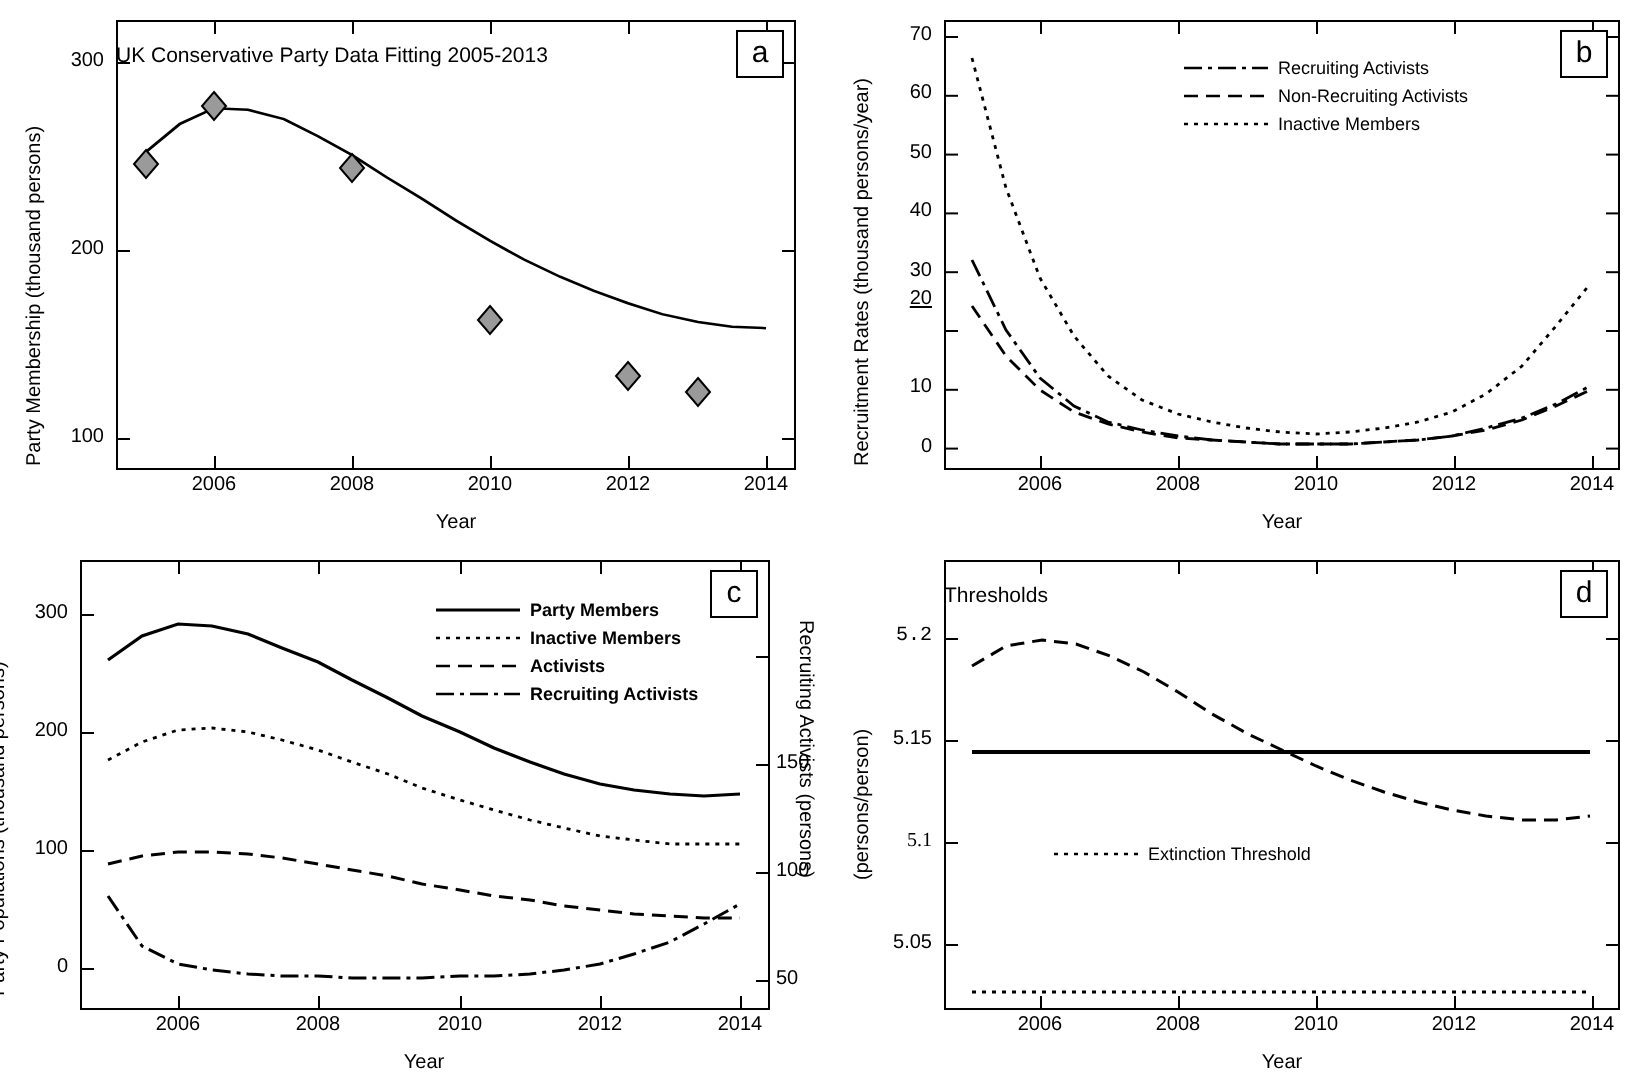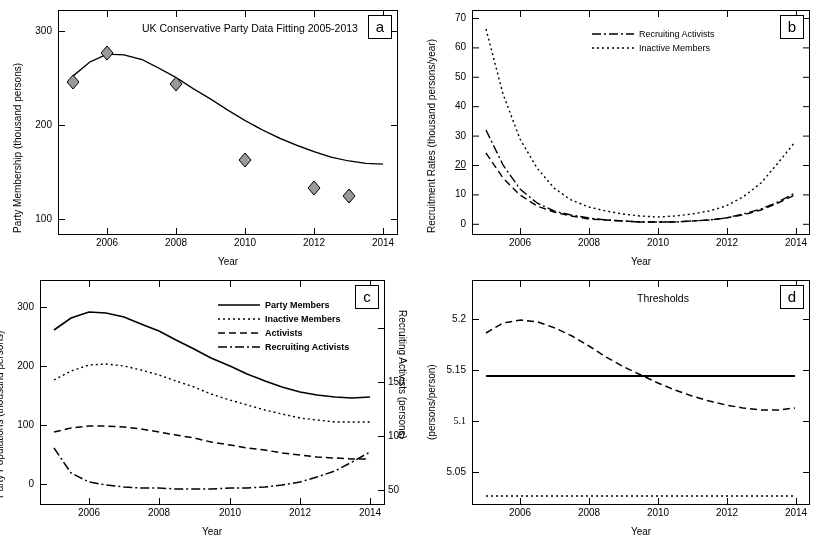--- a/index.html
+++ b/index.html
@@ -6,21 +6,21 @@
   body{width:821px;height:545px;font-family:"Liberation Sans",sans-serif;color:#000;}
   #root{position:relative;width:821px;height:545px;}
   .panel{position:absolute;}
   .plotbox{position:absolute;border:1px solid #000;background:#fff;box-sizing:border-box;}
   .axis-label{position:absolute;font-size:10px;color:#000;text-align:center;}
   .ylabel{position:absolute;font-size:10px;transform-origin:0 0;white-space:nowrap;}
   .tick-x{position:absolute;font-size:10px;text-align:center;width:60px;}
   .tick-y{position:absolute;font-size:10px;text-align:right;width:34px;}
   .panel-letter{position:absolute;border:1px solid #000;background:#fff;font-size:15px;
                 width:22px;height:22px;line-height:22px;text-align:center;}
-  .title{position:absolute;font-size:10.5px;text-align:center;white-space:nowrap;margin-left:22px;}
+  .title{position:absolute;font-size:10.5px;text-align:left;white-space:nowrap;}
   .legend{position:absolute;font-size:9px;}
   .legend-row{display:flex;align-items:center;height:14px;}
   .legend-key{width:42px;height:10px;margin-right:5px;flex:0 0 42px;}
   .legend-text{white-space:nowrap;}
   svg{display:block;}
 </style>
 </head>
 <body>
 
 <div id="root">
@@ -112,39 +112,47 @@
 
         <polyline fill="none" stroke="#000" stroke-width="1.4" stroke-dasharray="7,4" points="13,142 30,167 47,184 64,195 81,201 98,205 116,208 133,209 150,210 167,211 185,211 202,211 219,210 236,209 253,207 270,204 288,199 305,192 322,184"></polyline>
       </svg>
     </div>
     <div class="panel-letter" style="left:780px;top:15px;">b</div>
     <div class="tick-y" style="left:432px;top:12px;">70</div>
     <div class="tick-y" style="left:432px;top:41px;">60</div>
     <div class="tick-y" style="left:432px;top:71px;">50</div>
     <div class="tick-y" style="left:432px;top:100px;">40</div>
     <div class="tick-y" style="left:432px;top:130px;">30</div>
-    <div class="tick-y" style="left:432px;top:159px;text-decoration:underline;">20</div>
+    <div class="tick-y" style="left:432px;top:144px;text-decoration:underline;">20</div>
     <div class="tick-y" style="left:432px;top:188px;">10</div>
     <div class="tick-y" style="left:432px;top:218px;">0</div>
     <div class="tick-x" style="left:490px;top:237px;">2006</div>
     <div class="tick-x" style="left:559px;top:237px;">2008</div>
     <div class="tick-x" style="left:628px;top:237px;">2010</div>
     <div class="tick-x" style="left:697px;top:237px;">2012</div>
     <div class="tick-x" style="left:766px;top:237px;">2014</div>
     <div class="axis-label" style="left:561px;top:256px;width:160px;">Year</div>
     <div class="ylabel" style="left:426px;top:233px;transform:rotate(-90deg);">Recruitment Rates (thousand persons/year)</div>
 
     <div class="legend" style="left:592px;top:27px;">
       <div class="legend-row">
         <span class="legend-key">
           <svg width="42" height="10">
               <line x1="0" y1="5" x2="42" y2="5" stroke="#000" stroke-width="1.3" stroke-dasharray="9,3,2,3"></line>
             </svg>
         </span>
         <span class="legend-text">Recruiting Activists</span>
+      </div>
+      <div class="legend-row">
+        <span class="legend-key">
+          <svg width="42" height="10">
+              <line x1="0" y1="5" x2="42" y2="5" stroke="#000" stroke-width="1.3" stroke-dasharray="7,4"></line>
+            </svg>
+        </span>
+        <span class="legend-text">Non-Recruiting Activists</span>
       </div>
       <div class="legend-row">
         <span class="legend-key">
           <svg width="42" height="10">
               <line x1="0" y1="5" x2="42" y2="5" stroke="#000" stroke-width="1.3" stroke-dasharray="2,3"></line>
             </svg>
         </span>
         <span class="legend-text">Inactive Members</span>
       </div>
     </div>
@@ -262,29 +270,37 @@
 
         <line x1="13" y1="95" x2="322" y2="95" stroke="#000" stroke-width="2"></line>
 
         <polyline fill="none" stroke="#000" stroke-width="1.5" stroke-dasharray="7,4" points="13,52 30,42 48,39 65,41 82,47 99,55 116,65 133,76 151,86 168,94 185,102 202,109 219,115 236,120 253,124 270,127 288,129 305,129 322,127"></polyline>
 
         <line x1="13" y1="215" x2="322" y2="215" stroke="#000" stroke-width="1.4" stroke-dasharray="2,3"></line>
       </svg>
     </div>
     <div class="title" style="left:472px;top:292px;width:338px;">Thresholds</div>
     <div class="panel-letter" style="left:780px;top:285px;">d</div>
-    <div class="tick-y" style="left:432px;top:313px;">5.2</div>
+    <div class="tick-y" style="left:432px;top:313px;font-family:Liberation Mono, monospace;">5.2</div>
     <div class="tick-y" style="left:432px;top:364px;">5.15</div>
     <div class="tick-y" style="left:432px;top:415px;font-family:Liberation Serif, serif;">5.1</div>
     <div class="tick-y" style="left:432px;top:466px;">5.05</div>
     <div class="tick-x" style="left:490px;top:507px;">2006</div>
     <div class="tick-x" style="left:559px;top:507px;">2008</div>
     <div class="tick-x" style="left:628px;top:507px;">2010</div>
     <div class="tick-x" style="left:697px;top:507px;">2012</div>
     <div class="tick-x" style="left:766px;top:507px;">2014</div>
     <div class="axis-label" style="left:561px;top:526px;width:160px;">Year</div>
     <div class="ylabel" style="left:426px;top:440px;transform:rotate(-90deg);">(persons/person)</div>
 
     <div class="legend" style="left:527px;top:420px;">
+      <div class="legend-row">
+        <span class="legend-key">
+          <svg width="42" height="10">
+              <line x1="0" y1="5" x2="42" y2="5" stroke="#000" stroke-width="1.3" stroke-dasharray="2,3"></line>
+            </svg>
+        </span>
+        <span class="legend-text">Extinction Threshold</span>
+      </div>
     </div>
   </div>
 
 </div>
 
 </body></html>

